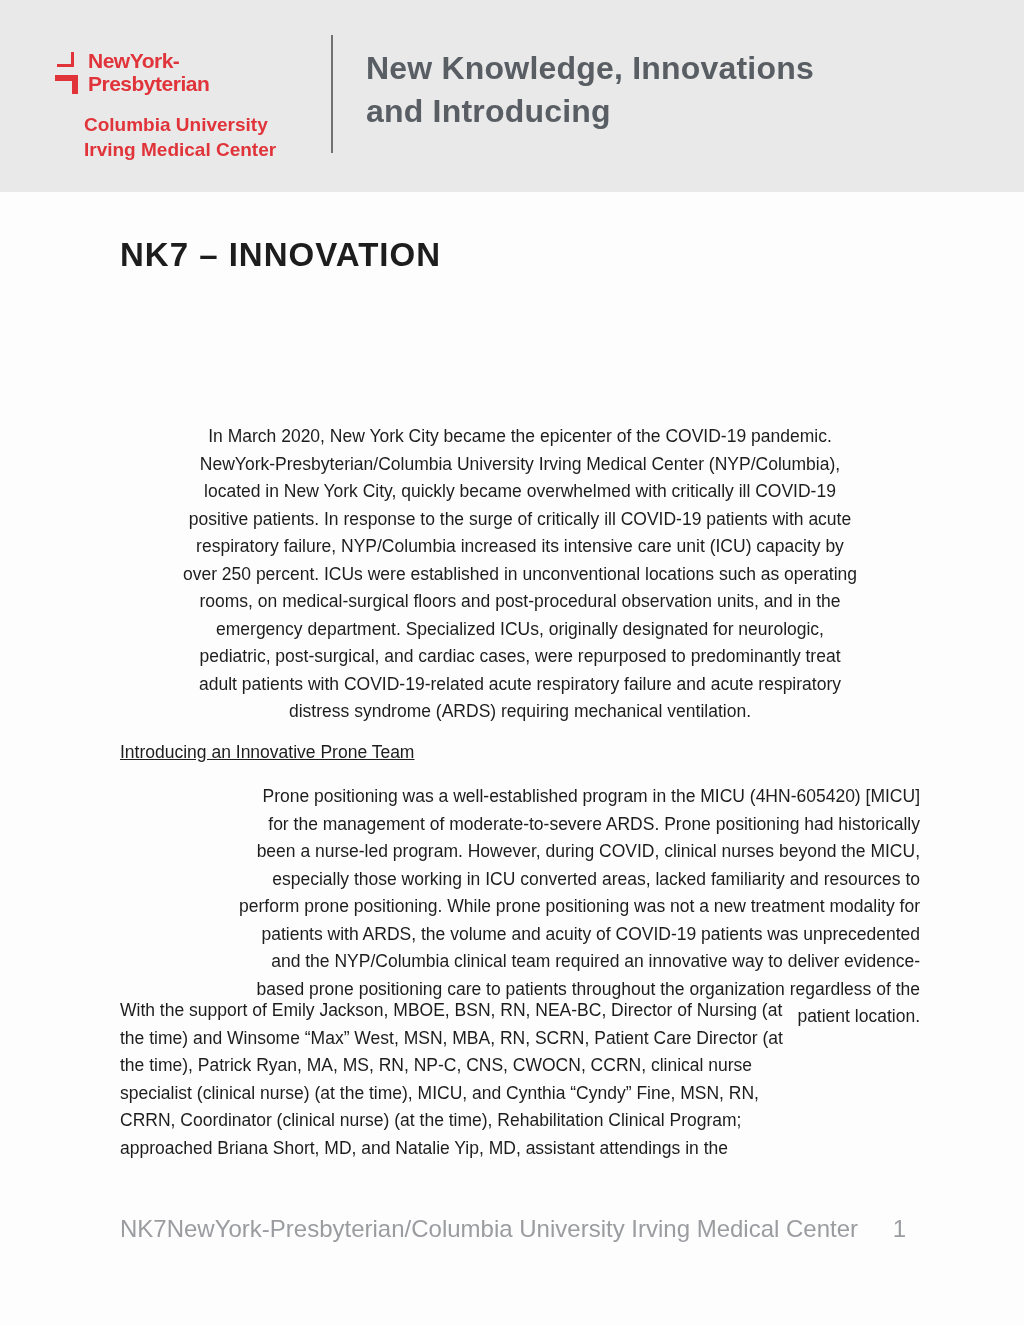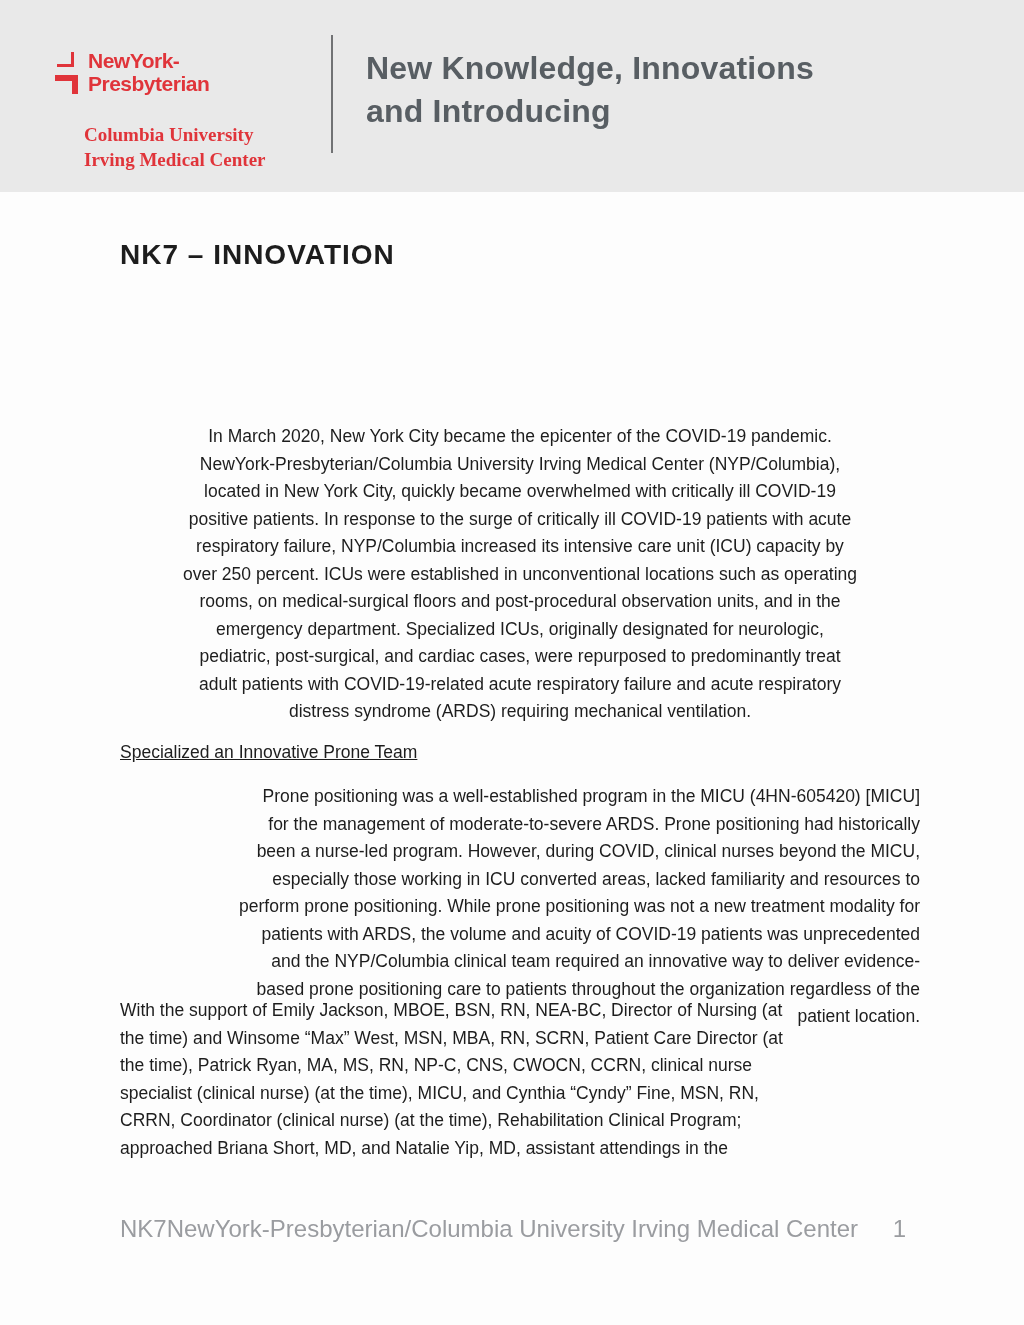--- a/index.html
+++ b/index.html
@@ -43,27 +43,26 @@
     left: 88px; top: 49px;
     color: #e0343a;
     font-weight: bold;
     font-size: 21px;
     line-height: 23px;
     letter-spacing: -0.5px;
     white-space: pre-line;
   }
   .logo-campus {
     position: absolute;
-    left: 84px; top: 122px;
+    left: 84px; top: 112px;
     color: #e0343a;
     font-weight: bold;
     font-size: 19px;
     line-height: 25px;
     white-space: pre-line;
-    font-family: Liberation Serif, serif;
   }
 
   .header-divider {
     position: absolute;
     left: 331px; top: 35px;
     width: 2px; height: 118px;
     background: #717274;
   }
 
   .header-title {
@@ -76,21 +75,21 @@
     letter-spacing: 0.2px;
     white-space: pre-line;
   }
 
   
   .doc-title {
     position: absolute;
     left: 120px; top: 240px;
     width: 790px;
     color: #1d1d1d;
-    font-size: 28px;
+    font-size: 33px;
     line-height: 30px;
     letter-spacing: 1px;
   }
 
   .body-text {
     position: absolute;
     left: 120px;
     width: 800px;
     color: #1d1d1d;
     font-size: 17.5px;
@@ -147,21 +146,21 @@
 located in New York City, quickly became overwhelmed with critically ill COVID-19
 positive patients. In response to the surge of critically ill COVID-19 patients with acute
 respiratory failure, NYP/Columbia increased its intensive care unit (ICU) capacity by
 over 250 percent. ICUs were established in unconventional locations such as operating
 rooms, on medical-surgical floors and post-procedural observation units, and in the
 emergency department. Specialized ICUs, originally designated for neurologic,
 pediatric, post-surgical, and cardiac cases, were repurposed to predominantly treat
 adult patients with COVID-19-related acute respiratory failure and acute respiratory
 distress syndrome (ARDS) requiring mechanical ventilation.</div>
 
-  <div class="body-text subheading">Specialized an Innovative Prone Team</div>
+  <div class="body-text subheading">Introducing an Innovative Prone Team</div>
 
   <div class="body-text para-prone">Prone positioning was a well-established program in the MICU (4HN-605420) [MICU]
 for the management of moderate-to-severe ARDS. Prone positioning had historically
 been a nurse-led program. However, during COVID, clinical nurses beyond the MICU,
 especially those working in ICU converted areas, lacked familiarity and resources to
 perform prone positioning. While prone positioning was not a new treatment modality for
 patients with ARDS, the volume and acuity of COVID-19 patients was unprecedented
 and the NYP/Columbia clinical team required an innovative way to deliver evidence-
 based prone positioning care to patients throughout the organization regardless of the
 patient location.</div>

